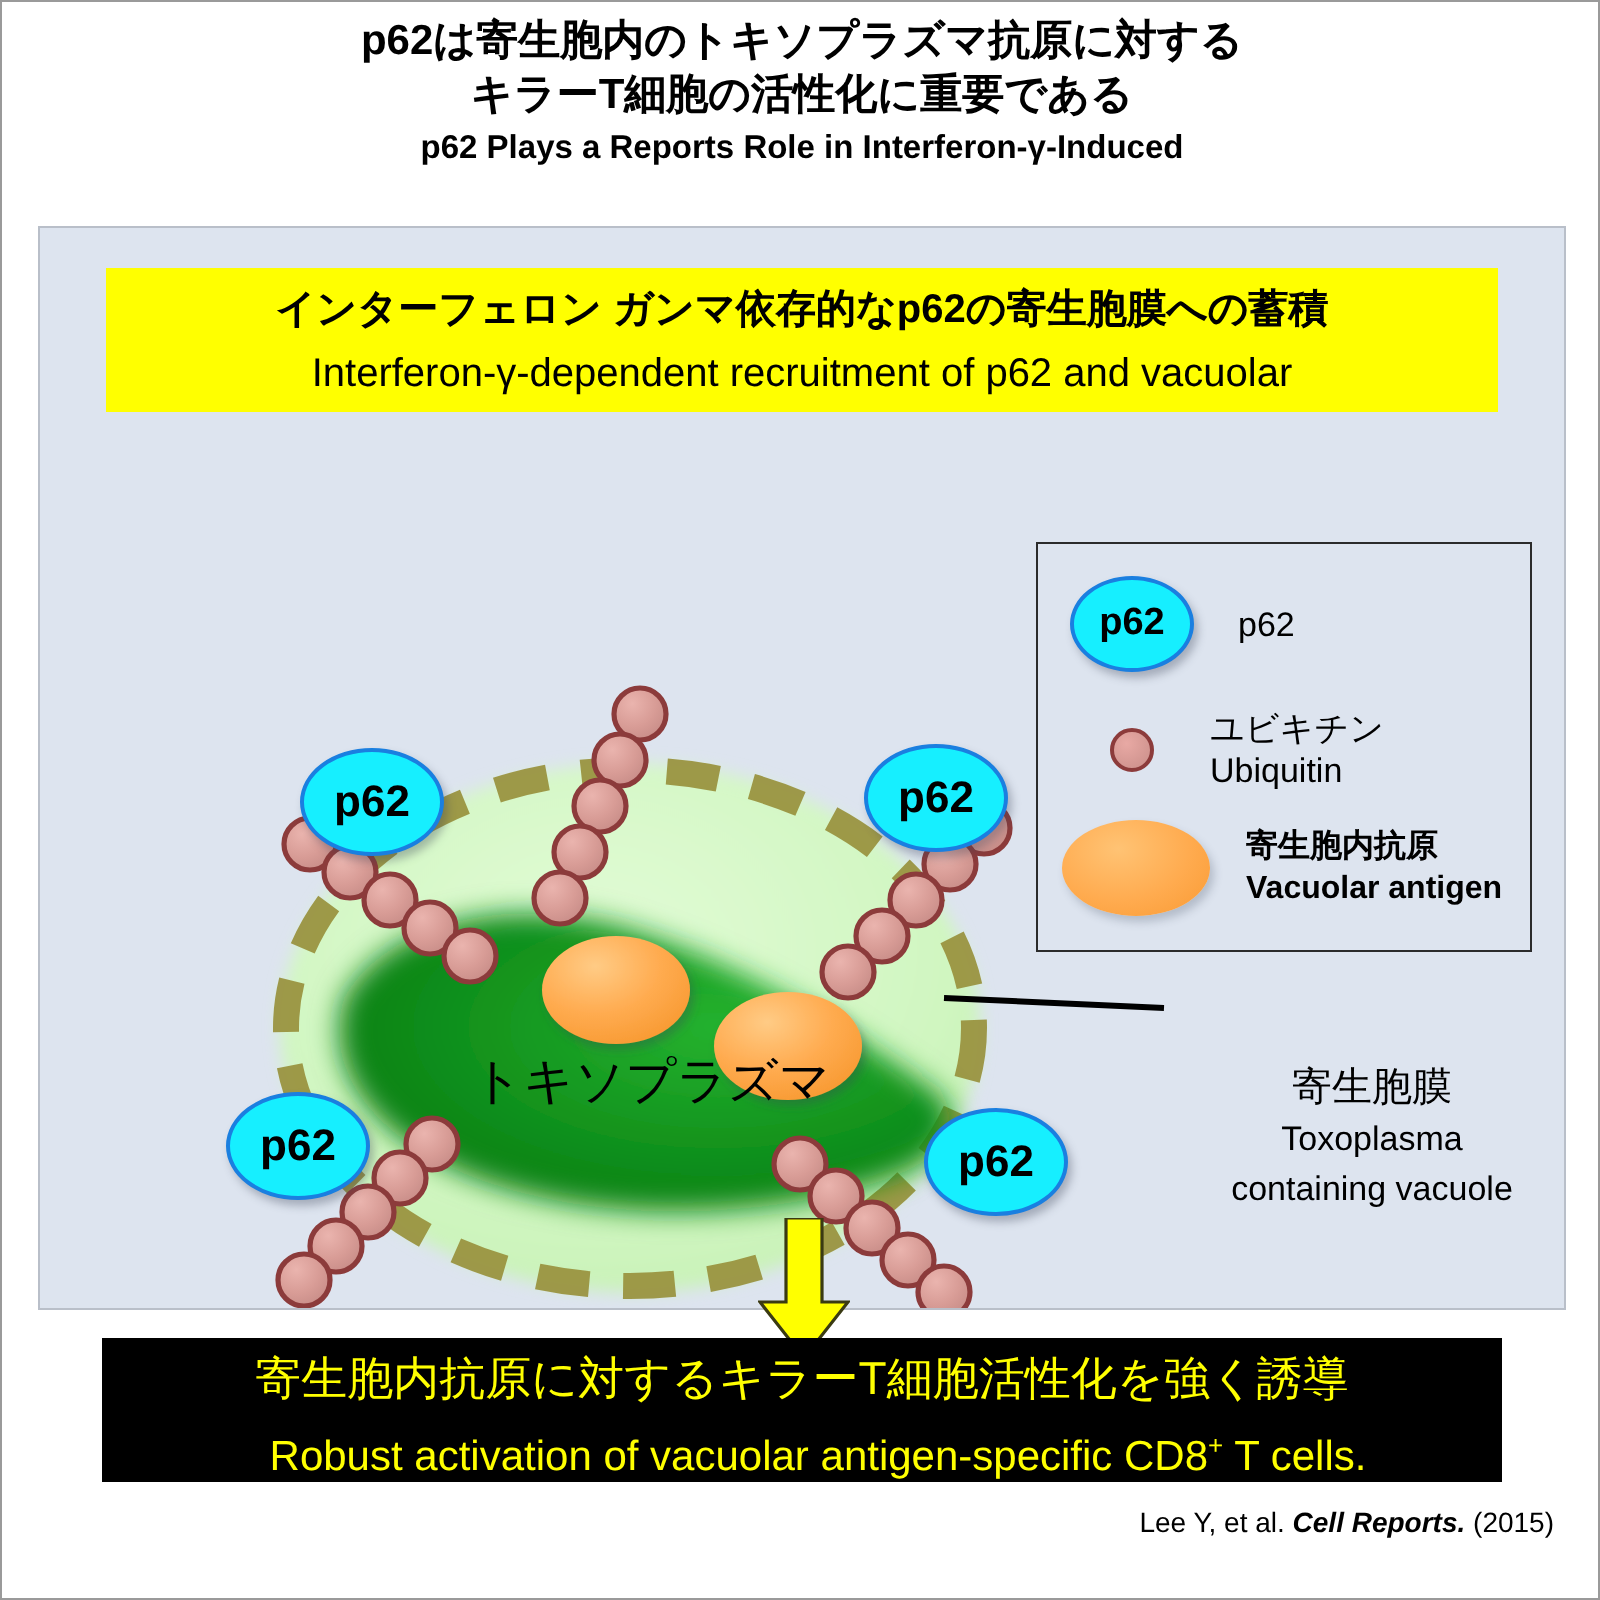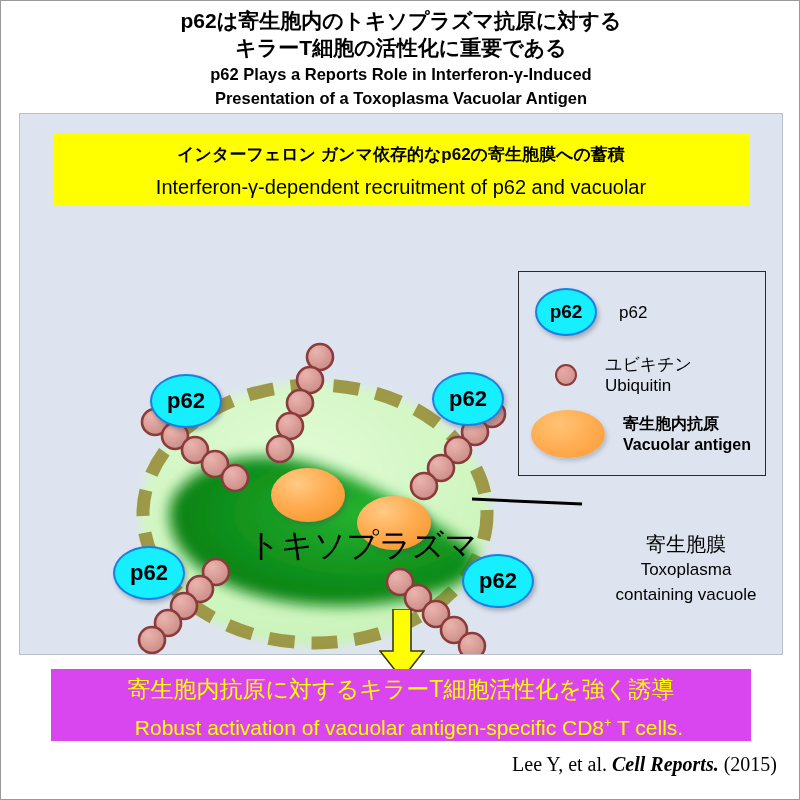--- a/index.html
+++ b/index.html
@@ -63,21 +63,21 @@
     top: 20px;
     width: 696px;
     height: 72px;
     background: #ffff00;
     text-align: center;
     box-sizing: border-box;
     padding-top: 4px;
   }
   #yellow-banner .yb-jp {
     font-weight: bold;
-    font-size: 17px;
+    font-size: 20px;
     line-height: 34px;
     color: #000000;
   }
   #yellow-banner .yb-en {
     font-size: 20px;
     line-height: 30px;
     color: #000000;
   }
 
   
@@ -191,21 +191,21 @@
     height: 72px;
   }
 
   
   #black-banner {
     position: absolute;
     left: 50px;
     top: 668px;
     width: 700px;
     height: 72px;
-    background: #d946ef;
+    background: #000000;
     text-align: center;
     box-sizing: border-box;
     padding-top: 3px;
   }
   #black-banner .bb-jp {
     font-size: 23px;
     line-height: 35px;
     color: #ffff00;
   }
   #black-banner .bb-en {
@@ -214,40 +214,38 @@
     color: #ffff00;
     margin-left: 16px;
   }
   #black-banner .bb-en sup { font-size: 13px; }
 
   
   #citation {
     position: absolute;
     right: 22px;
     top: 752px;
-    font-size: 20px;
+    font-size: 14px;
     color: #000000;
     white-space: nowrap;
-    font-family: Liberation Serif, serif;
   }
   #citation .journal {
     font-weight: bold;
     font-style: italic;
   }
 </style>
 </head>
 <body>
 
 <div id="page">
 
   <div class="title-block">
     <div class="title-jp">p62は寄生胞内のトキソプラズマ抗原に対する</div>
     <div class="title-jp">キラーT細胞の活性化に重要である</div>
     <div class="title-en">p62 Plays a Reports Role in Interferon-γ-Induced</div>
-    <div class="title-en">Presentation of a Toxoplasma Vacuolar Antigen</div>
   </div>
 
   <div id="panel">
 
     <div id="yellow-banner">
       <div class="yb-jp">インターフェロン ガンマ依存的なp62の寄生胞膜への蓄積</div>
       <div class="yb-en">Interferon-γ-dependent recruitment of p62 and vacuolar</div>
     </div>
 
     <div id="cell-stage">
@@ -346,21 +344,21 @@
           <circle cx="416" cy="500" r="13" fill="url(#ubiGrad)" stroke="#8c3b3b" stroke-width="2.6"></circle>
           <circle cx="434" cy="516" r="13" fill="url(#ubiGrad)" stroke="#8c3b3b" stroke-width="2.6"></circle>
           <circle cx="452" cy="532" r="13" fill="url(#ubiGrad)" stroke="#8c3b3b" stroke-width="2.6"></circle>
         </g>
 
         <g>
           <line x1="452" y1="385" x2="562" y2="390" stroke="#000000" stroke-width="3"></line>
         </g>
       </svg>
 
-      <div class="cell-label" style="left:228px; top:410px; font-size:32px;font-family:Liberation Serif, serif;">トキソプラズマ</div>
+      <div class="cell-label" style="left:216px; top:410px; font-size:25px;font-family:Liberation Serif, serif;">トキソプラズマ</div>
 
       <div class="p62-bubble" style="left:130px; top:260px; width:72px; height:54px; font-size:22px;">
         <span>p62</span>
       </div>
       <div class="p62-bubble" style="left:412px; top:258px; width:72px; height:54px; font-size:22px;">
         <span>p62</span>
       </div>
       <div class="p62-bubble" style="left:93px; top:432px; width:72px; height:54px; font-size:22px;">
         <span>p62</span>
       </div>

